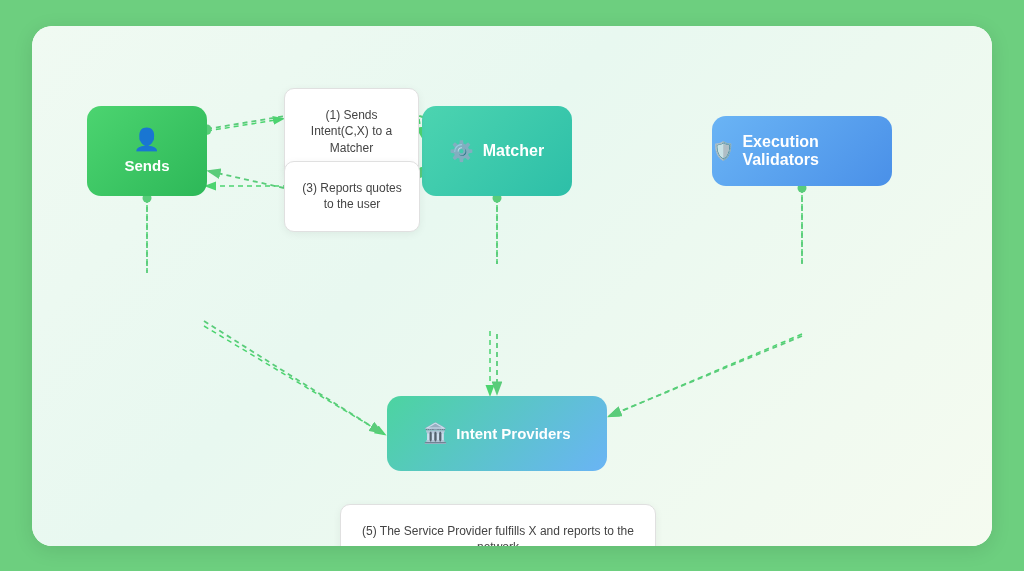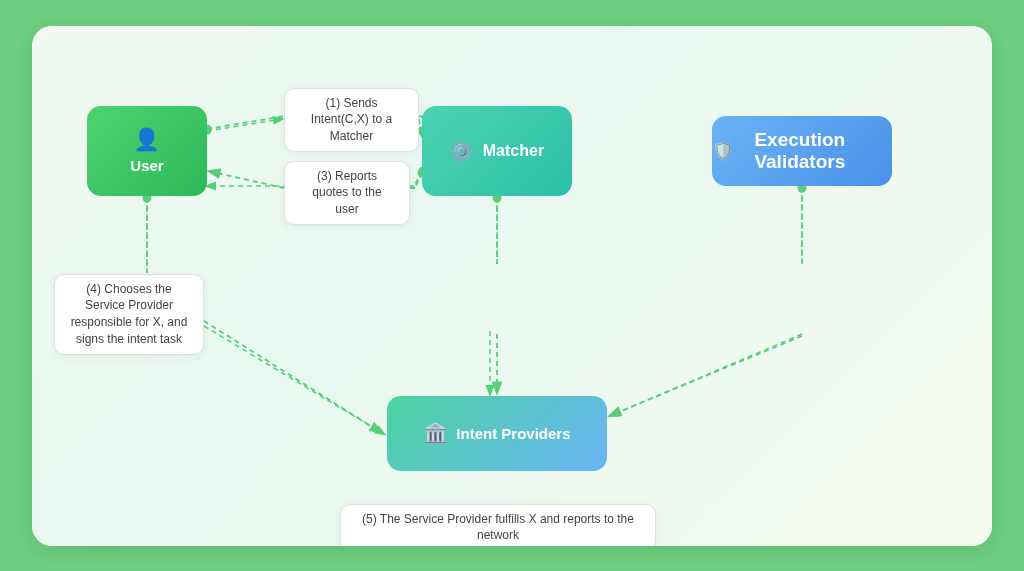--- a/index.html
+++ b/index.html
@@ -79,35 +79,35 @@
       font-size: 15px;
       font-weight: 700;
     }
 
     
     .tooltip-box {
       position: absolute;
       background: white;
       border-radius: 10px;
       border: 1px solid #e0e0e0;
-      padding: 6px 14px;
+      padding: 18px 14px;
       font-size: 12px;
       color: #444;
       text-align: center;
       line-height: 1.4;
       z-index: 10;
       box-shadow: 0 2px 8px rgba(0,0,0,0.06);
     }
     .tooltip-1 {
       width: 135px;
       left: 252px;
       top: 62px;
     }
     .tooltip-3 {
-      width: 126px;
+      width: 136px;
       left: 252px;
       top: 135px;
     }
     .tooltip-2 {
       width: 145px;
       left: 385px;
       top: 240px;
     }
     .tooltip-4 {
       width: 150px;
@@ -203,49 +203,46 @@
     <line x1="465" y1="308" x2="465" y2="368" stroke="#5acc7a" stroke-width="1.8" stroke-dasharray="5,4" marker-end="url(#ah)"></line>
 
     <line x1="770" y1="162" x2="770" y2="238" stroke="#5acc7a" stroke-width="1.8" stroke-dasharray="5,4" marker-start="url(#dot)"></line>
 
     <line x1="770" y1="310" x2="577" y2="390" stroke="#5acc7a" stroke-width="1.8" stroke-dasharray="5,4" marker-end="url(#ah)"></line>
 
   </svg>
 
   <div class="node node-user">
     <span style="font-size:22px;">👤</span>
-    <span>User</span>
+    <span>Sends</span>
   </div>
 
   <div class="node node-matcher">
     <span style="font-size:20px;">⚙️</span>
     <span>Matcher</span>
   </div>
 
   <div class="node node-validators">
     <span style="font-size:18px;">🛡️</span>
-    <span style="font-size:19px;margin-left:12px;">Execution Validators</span>
+    <span style="font-size:16px;">Execution Validators</span>
   </div>
 
   <div class="node node-service-providers">
     <span style="font-size:20px;">🏛️</span>
     <span>Intent Providers</span>
   </div>
 
   <div class="tooltip-box tooltip-1">
     <span>(1) Sends Intent(C,X) to a Matcher</span>
   </div>
 
   <div class="tooltip-box tooltip-3">
     <span>(3) Reports quotes to the user</span>
   </div>
 
 
-  <div class="tooltip-box tooltip-4">
-    <span>(4) Chooses the Service Provider responsible for X, and signs the intent task</span>
-  </div>
 
 
   <div class="tooltip-box tooltip-5">
     <span>(5) The Service Provider fulfills X and reports to the network</span>
   </div>
 
 </div>
 
 </body></html>

